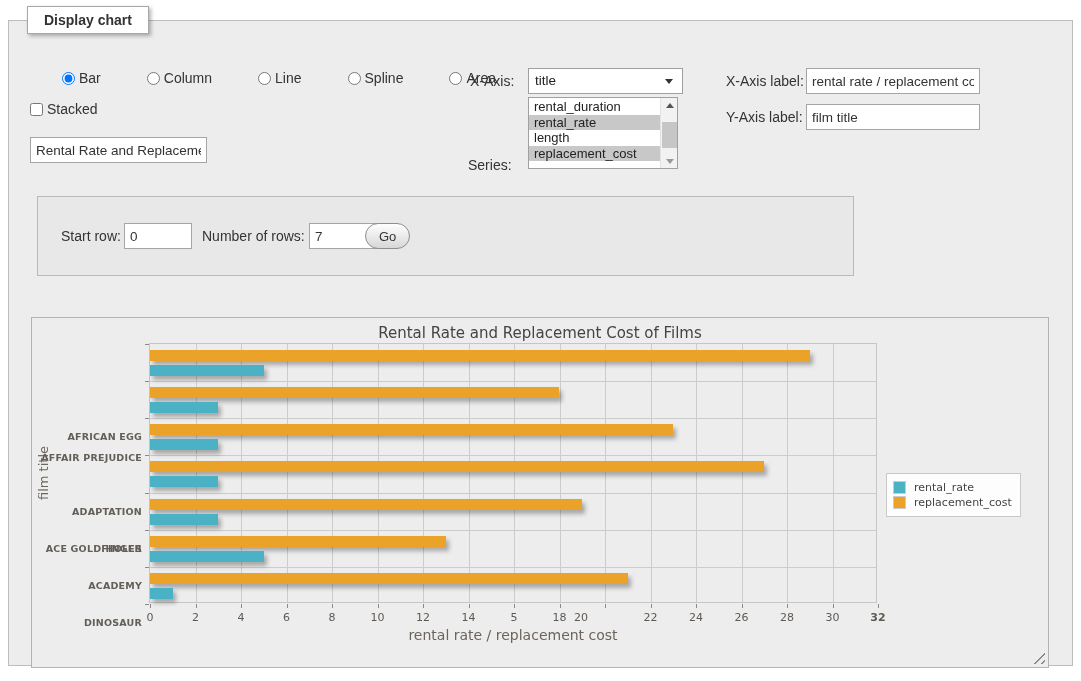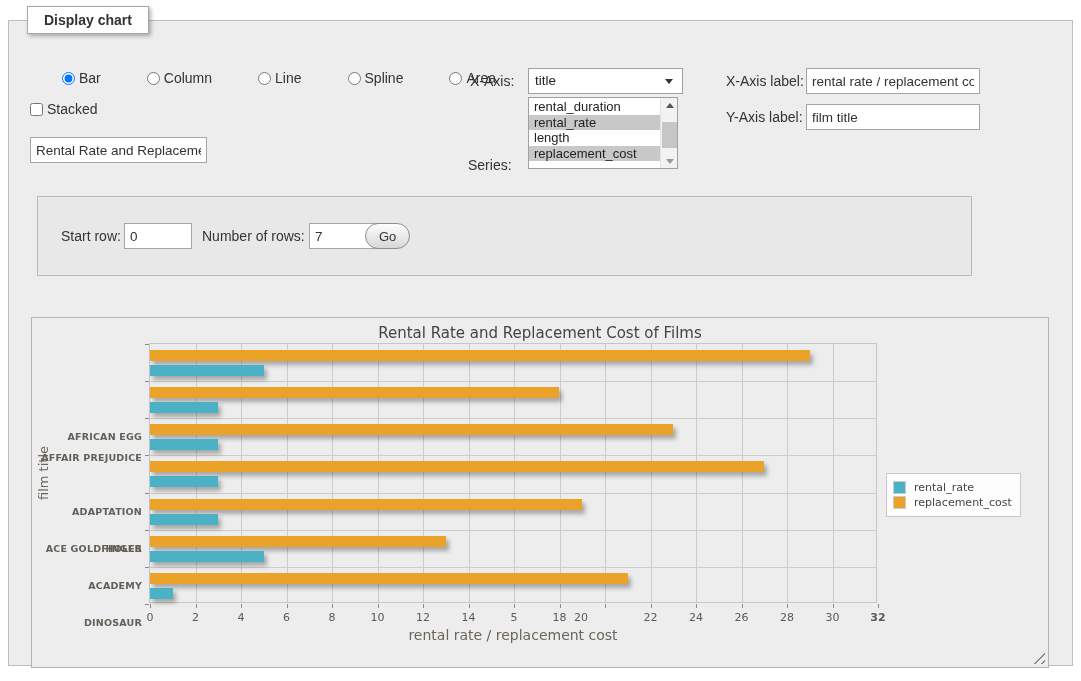--- a/index.html
+++ b/index.html
@@ -51,21 +51,21 @@
               border-left:4px solid transparent; border-right:4px solid transparent;
               border-top:5px solid #999; }
   .sthumb { position:absolute; left:1px; top:24px; width:15px; height:26px; background:#c6c6c6; }
 
   .xlabel-lbl { left:717px; top:34px; }
   .xlabel-input { left:797px; top:34px; width:174px; }
   .ylabel-lbl { left:717px; top:70px; }
   .ylabel-input { left:797px; top:70px; width:174px; }
 
   
-  .rows-box { left:28px; top:162px; width:935px; height:80px;
+  .rows-box { left:28px; top:162px; width:817px; height:80px;
               background:#e8e8e8; border:1px solid #b9b9b9; }
   .rows-box .lbl { position:absolute; top:26px; }
   .startrow-lbl { left:23px; }
   .startrow-input { position:absolute; left:86px; top:26px; width:68px; }
   .numrows-lbl { left:164px; }
   .numrows-input { position:absolute; left:271px; top:26px; width:68px; }
   .go-btn { position:absolute; left:327px; top:26px; height:26px; padding:0 13px;
             font-size:13px; color:#333; border:1px solid #8e8e8e; border-radius:13px;
             background:linear-gradient(#fefefe,#d7d7d7); cursor:pointer;
             font-family:"Liberation Sans",sans-serif;text-align:center; }

